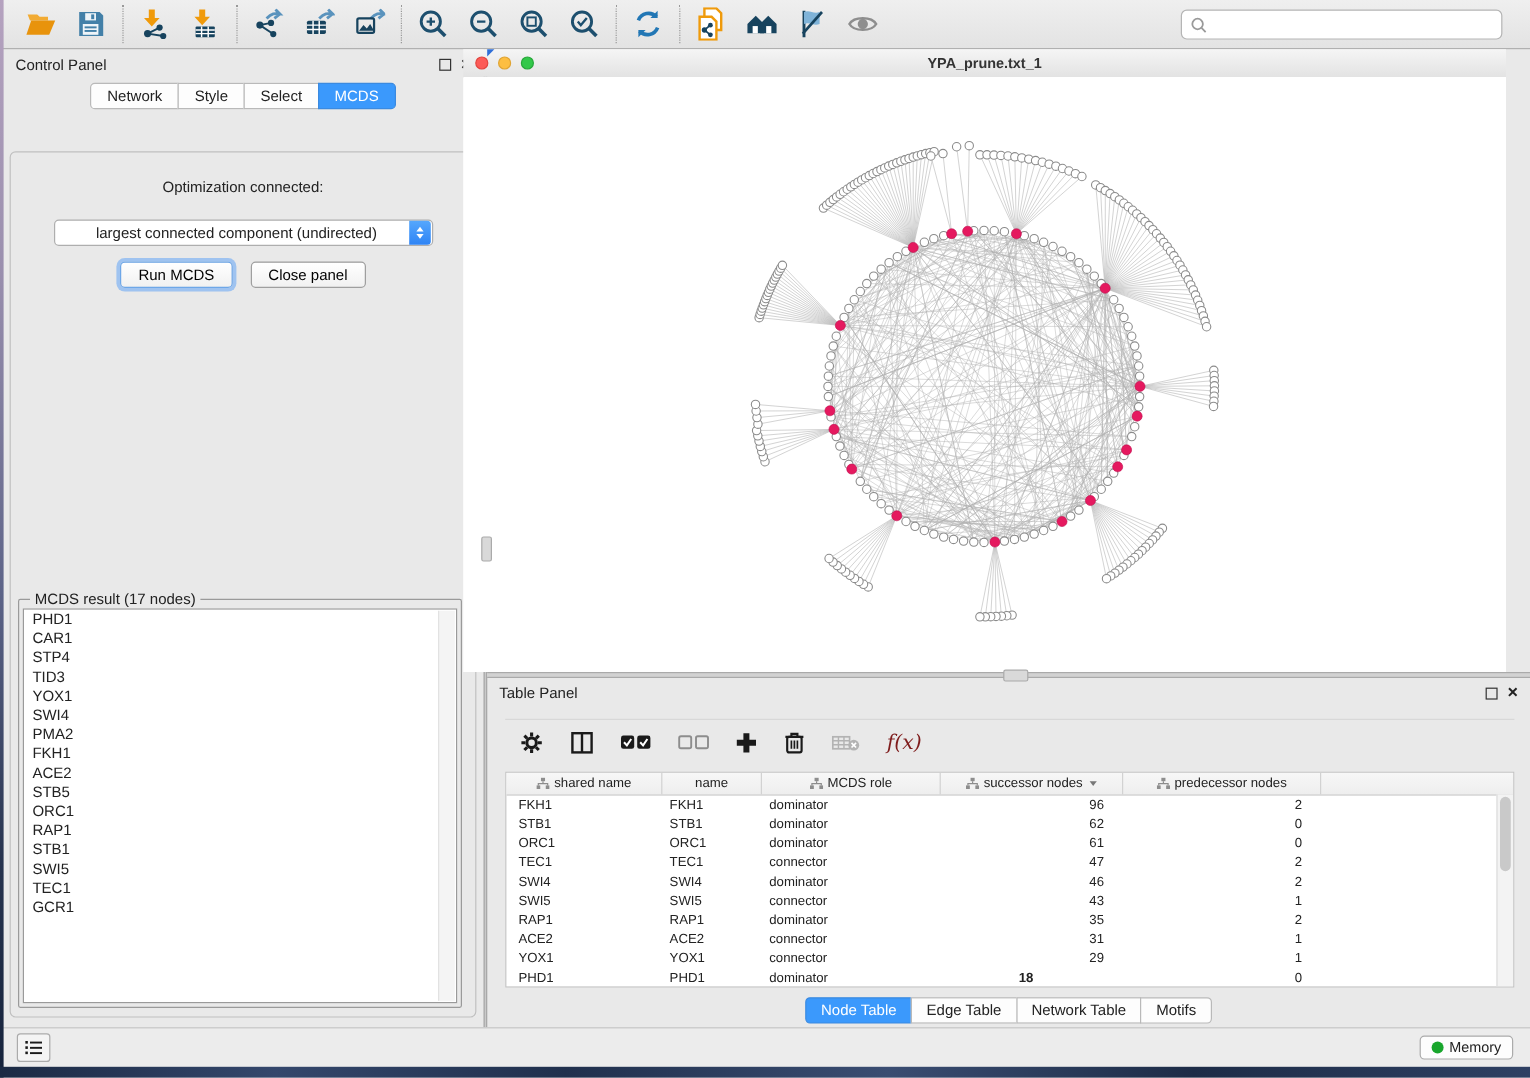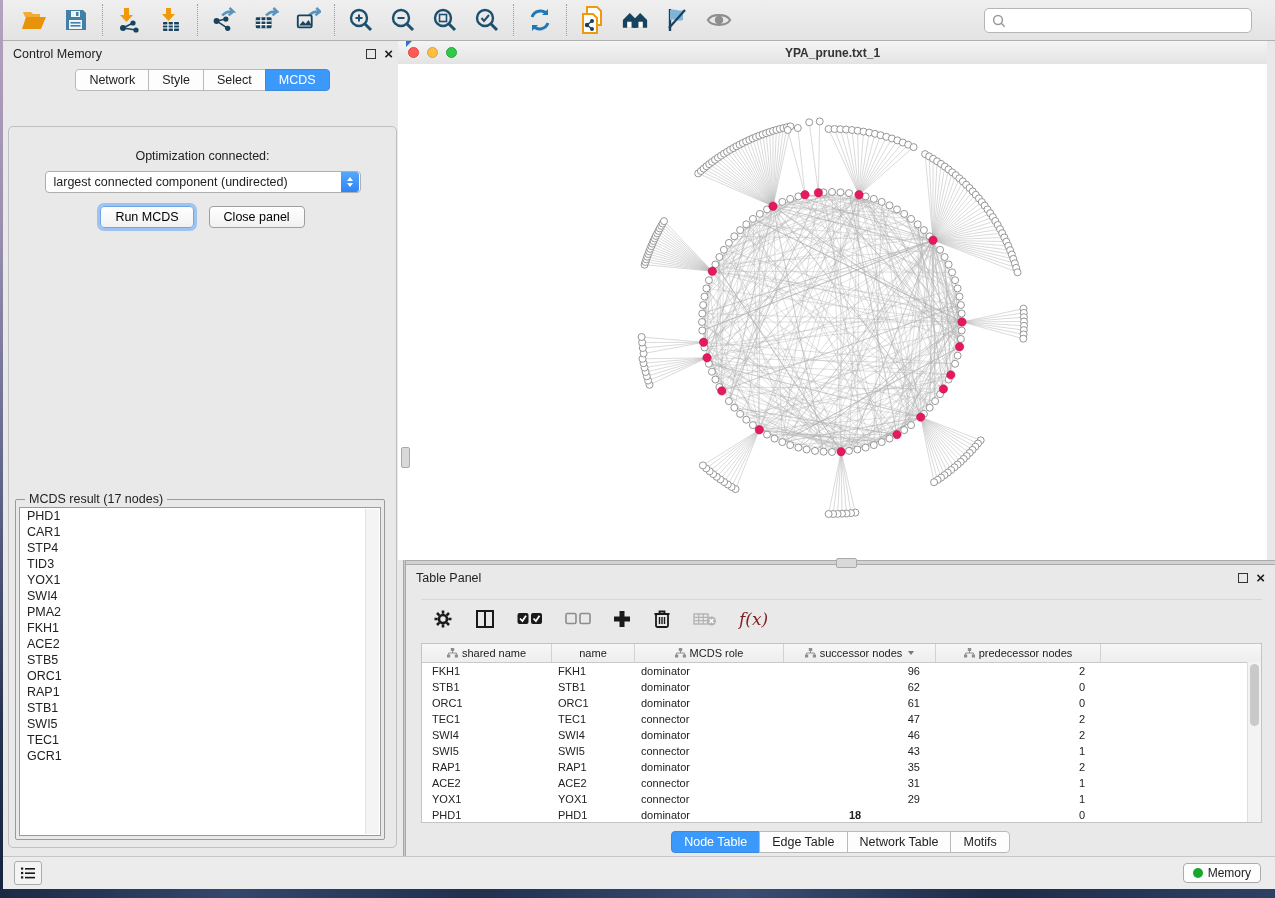--- a/index.html
+++ b/index.html
@@ -39,41 +39,41 @@
   .float-glyph{width:8px;height:8px;border:1.6px solid #333;display:inline-block;cursor:pointer;}
   .close-glyph{font-size:15px;font-weight:bold;color:#222;line-height:10px;cursor:pointer;}
   .cp-tabs{display:flex;justify-content:center;position:relative;z-index:2;margin-top:2px;}
   .cp-tab{font-size:12.5px;padding:3px 13px;background:#fdfdfd;border:1px solid #b9b9b9;margin-left:-1px;cursor:pointer;}
   .cp-tab:first-child{border-top-left-radius:4px;border-bottom-left-radius:4px;}
   .cp-tab:last-child{border-top-right-radius:4px;border-bottom-right-radius:4px;}
   .cp-tab.active{background:#3b99fc;color:#fff;border-color:#3b8ae0;}
   .cp-box{position:absolute;left:5px;right:6px;top:85px;bottom:13px;border:1px solid #c0c0c0;
           border-radius:5px;background:#e9e9e9;}
   .opt-label{text-align:center;font-size:12.5px;margin-top:22px;}
-  .dropdown{margin:8px auto 0 auto;width:316px;height:22px;box-sizing:border-box;background:#fff;
-            border:1px solid #aeaeae;border-radius:4px;display:flex;align-items:center;cursor:pointer;}
+  .dropdown{margin:20px auto 0 auto;width:316px;height:22px;box-sizing:border-box;background:#fff;
+            border:1px solid #aeaeae;border-radius:4px;display:flex;align-items:center;cursor:pointer;text-align:center;}
   .dropdown .dd-text{flex:1;font-size:12.5px;padding-left:8px;white-space:nowrap;}
   .dd-stepper{width:18px;height:20px;border-radius:0 3px 3px 0;margin-right:1px;
               background:linear-gradient(#55a7fd,#2f84f5);display:flex;flex-direction:column;
               align-items:center;justify-content:center;gap:2px;}
   .dd-up{width:0;height:0;border-left:3.5px solid transparent;border-right:3.5px solid transparent;border-bottom:4px solid #fff;}
   .dd-down{width:0;height:0;border-left:3.5px solid transparent;border-right:3.5px solid transparent;border-top:4px solid #fff;}
   .btn-row{display:flex;justify-content:center;gap:15px;margin-top:13px;}
   .btn{font-size:12.5px;padding:3px 14px;background:linear-gradient(#ffffff,#f1f1f1);
        border:1px solid #9f9f9f;border-radius:4px;cursor:pointer;}
   .btn.focused{box-shadow:0 0 0 3px rgba(110,170,245,.6);border-color:#6ea7e8;}
   .mcds-fieldset{position:absolute;left:6px;right:11px;top:372px;bottom:7px;
                  border:1px solid #9a9a9a;border-radius:2px;}
   .mcds-legend{position:absolute;top:-8px;left:9px;background:#e9e9e9;padding:0 4px;font-size:12.5px;}
   .mcds-list{position:absolute;left:3px;right:3px;top:7px;bottom:3px;background:#fff;
              border:1px solid #9a9a9a;overflow:hidden;}
   .mcds-item{font-size:12.5px;line-height:16px;padding-left:7px;cursor:default;}
   .mcds-scroll{position:absolute;right:1px;top:1px;bottom:1px;width:13px;background:#f4f4f4;border-left:1px solid #e2e2e2;}
   
-  .net-window{position:absolute;left:398px;top:41px;width:869px;height:519px;}
+  .net-window{position:absolute;left:386px;top:41px;width:869px;height:519px;}
   .net-titlebar{height:23px;background:linear-gradient(#f5f5f5,#e3e3e3);border-bottom:1px solid #bfbfbf;
                 position:relative;display:flex;align-items:center;justify-content:center;}
   .traffic{position:absolute;left:10px;top:6px;display:flex;gap:8px;}
   .tl{width:11px;height:11px;border-radius:50%;cursor:pointer;}
   .tl.red{background:#fc5b57;border:1px solid #e2453f;box-sizing:border-box;}
   .tl.yellow{background:#fdbe41;border:1px solid #e0a433;box-sizing:border-box;}
   .tl.green{background:#33c84a;border:1px solid #27a83a;box-sizing:border-box;}
   .net-title{font-size:12px;font-weight:bold;color:#333;}
   .net-view{position:absolute;left:0;top:23px;width:869px;height:496px;background:#fff;}
   
@@ -263,21 +263,21 @@
     <svg width="14" height="14" viewBox="0 0 14 14">
         <circle cx="6" cy="6" r="4.4" fill="none" stroke="#9a9a9a" stroke-width="1.5"></circle>
         <path d="M9.3 9.3l3.4 3.4" stroke="#9a9a9a" stroke-width="1.5"></path>
       </svg>
     <input type="text" placeholder="" style="">
   </div>
 </div>
 
 <div class="control-panel">
   <div class="panel-header">
-    <span class="panel-title">Control Memory</span>
+    <span class="panel-title">Control Panel</span>
     <span class="win-btns">
       <span class="float-glyph"></span>
       <span class="close-glyph">×</span>
     </span>
   </div>
   <div class="cp-tabs" id="cp-tabs">
       <span class="cp-tab">Network</span>
       <span class="cp-tab">Style</span>
       <span class="cp-tab">Select</span>
       <span class="cp-tab active">MCDS</span>

